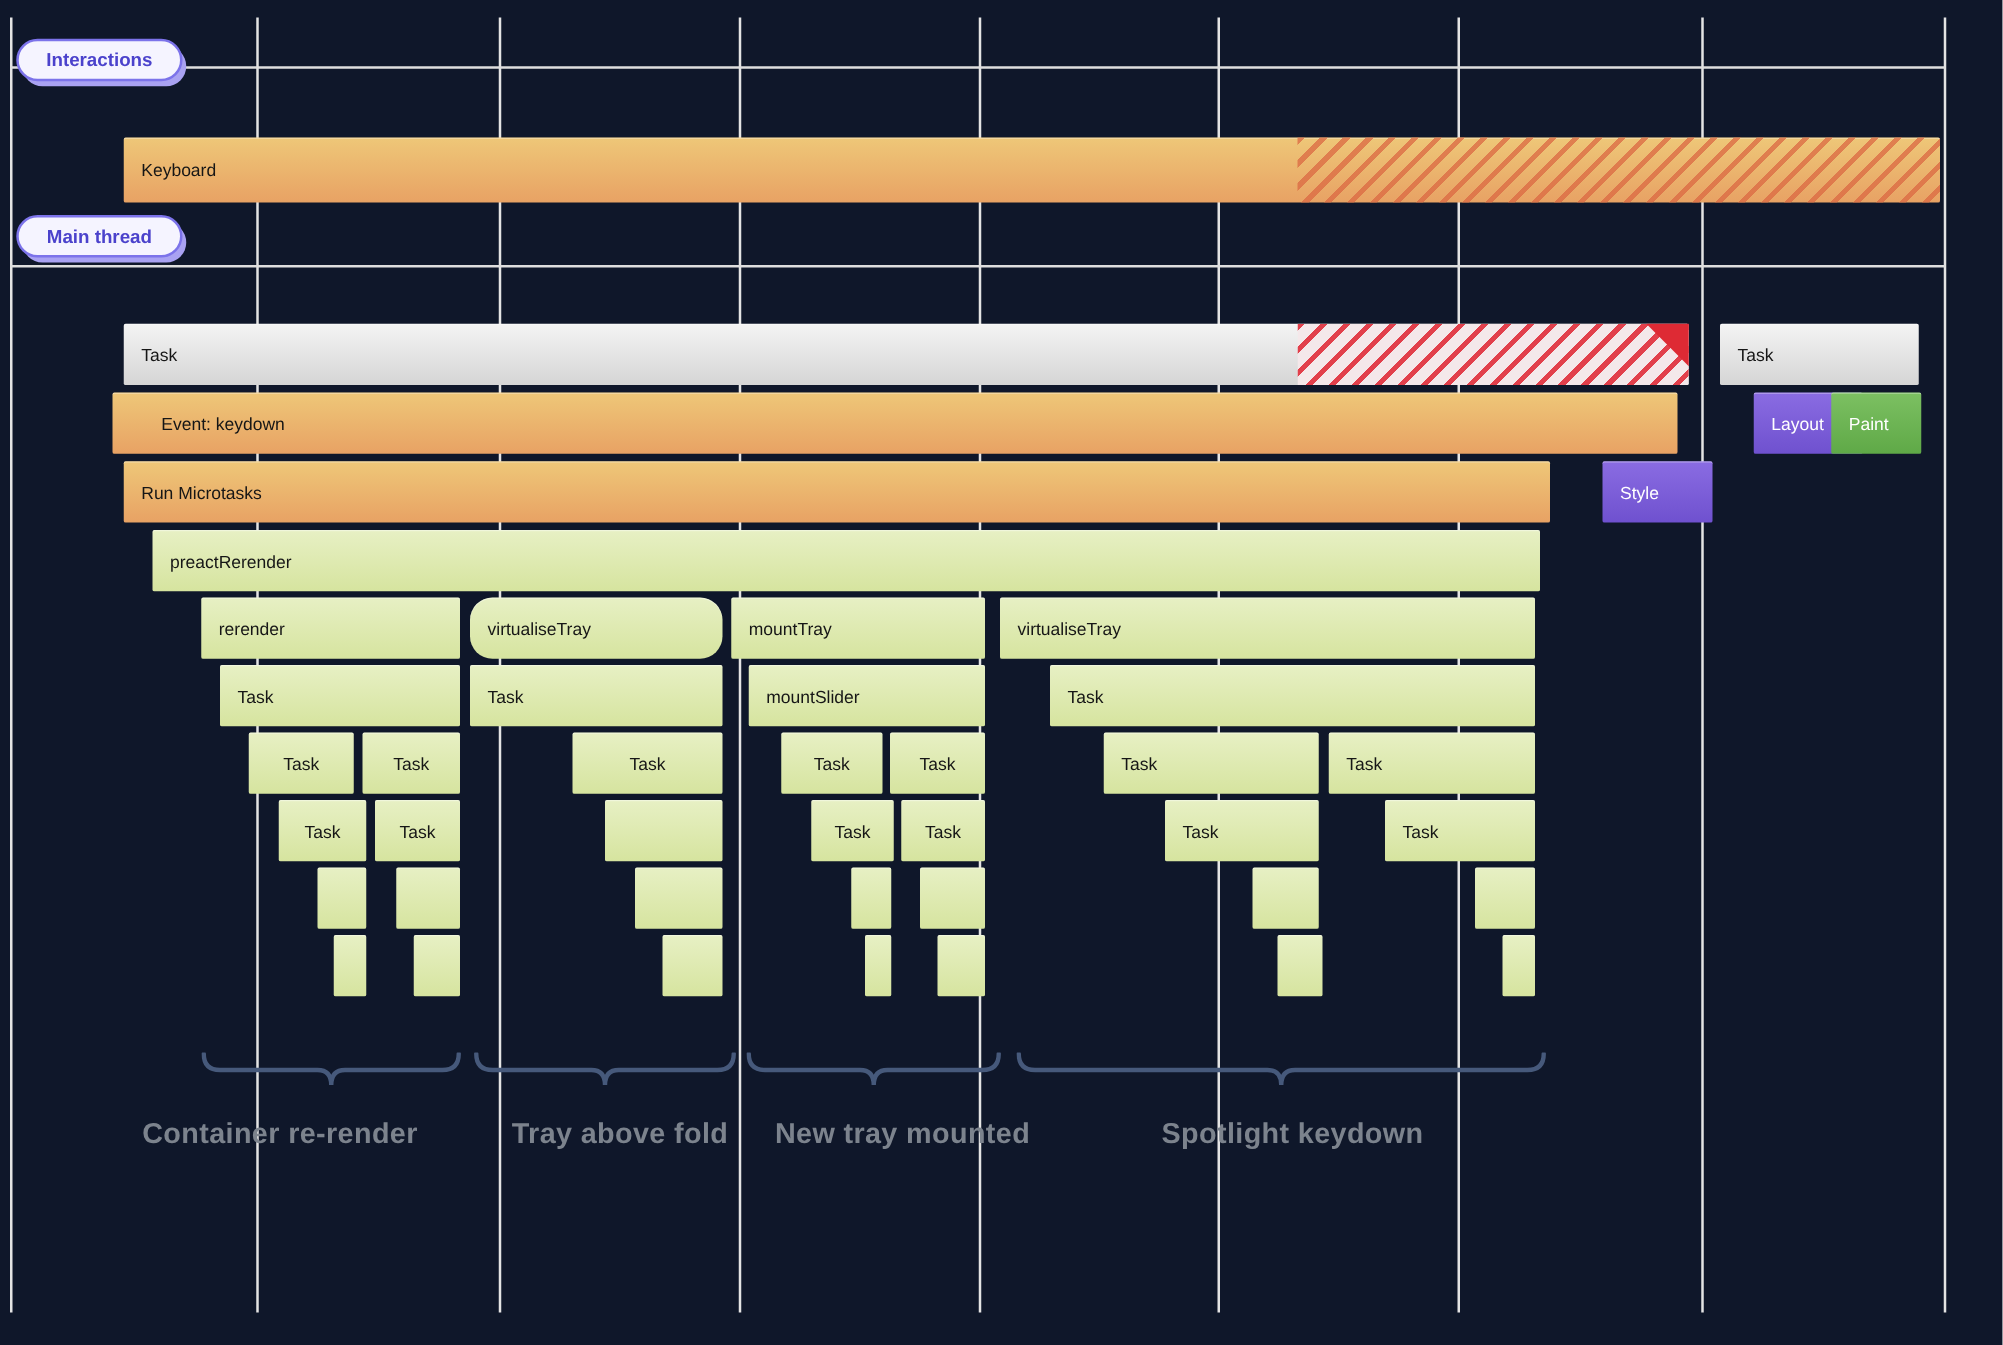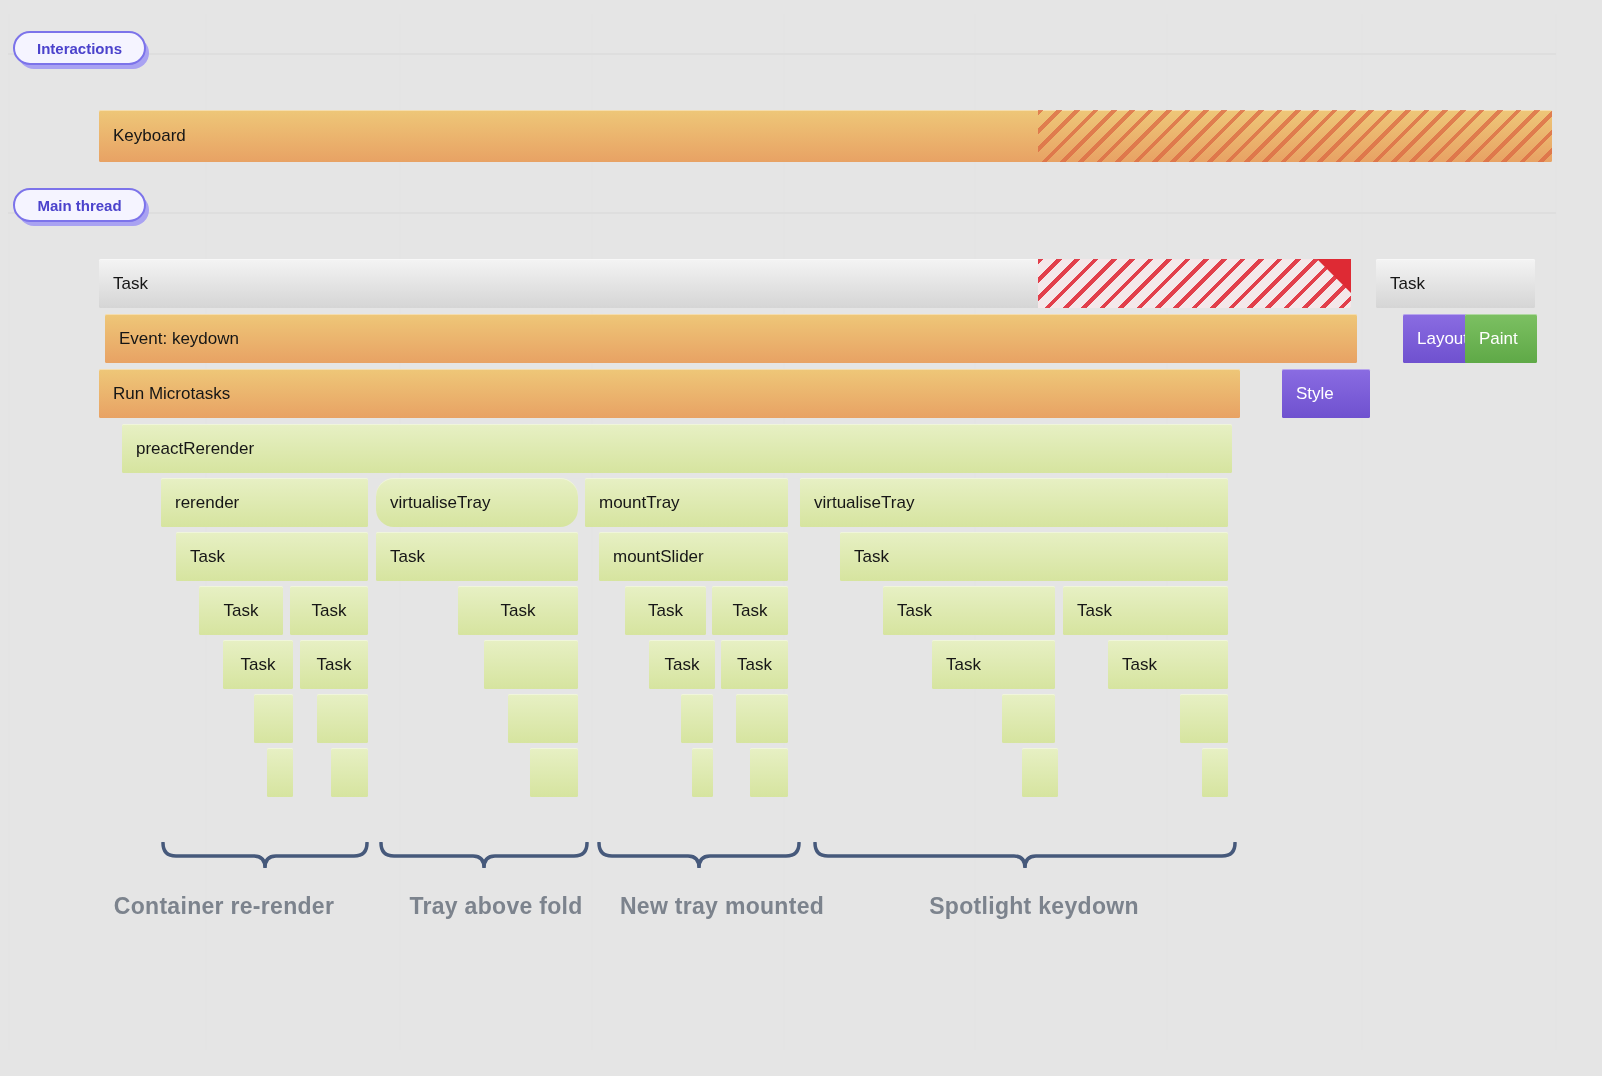--- a/index.html
+++ b/index.html
@@ -1,37 +1,37 @@
 <!DOCTYPE html>
 <html><head>
 <meta charset="utf-8">
 <style>
   html,body{margin:0;padding:0;background:#ffffff;}
   #stage{
     position:relative;
     width:1602px;height:1076px;
-    background:#e5e5e5;
+    background:#0f172a;
     font-family:"Liberation Sans", sans-serif;
     overflow:hidden;
   }
   .vline{position:absolute;width:2px;background:#e4e4e4;}
   .hline{position:absolute;height:2px;background:#dedede;}
   .pill{
     position:absolute;left:13px;width:133px;height:34px;
     border:2.5px solid #7c73ea;border-radius:18px;
     background:#f5f4ff;color:#4b42cc;
     font-size:15px;font-weight:bold;
     display:flex;align-items:center;justify-content:center;
     box-shadow:4px 5px 0 -1px #a9a2f2;
     z-index:5;box-sizing:border-box;
   }
   .bar{
     position:absolute;
     display:flex;align-items:center;
-    font-size:17px;font-weight:500;color:#161616;
+    font-size:14px;font-weight:500;color:#161616;
     border-radius:1.5px;
     box-shadow:inset 0 1px 0 rgba(255,255,255,.4);
     box-sizing:border-box;
     z-index:2;
   }
   .bar .lbl{position:relative;z-index:3;padding-left:14px;white-space:nowrap;}
   .bar.center{justify-content:center;}
   .bar.center .lbl{padding-left:0;}
   .bar.orange{background:linear-gradient(180deg,#eec778 0%,#e8a264 100%);}
   .bar.gray{background:linear-gradient(180deg,#f4f4f4 0%,#d5d5d5 100%);}
@@ -69,37 +69,37 @@
       <div class="vline" style="left: 974px; top: 14px; height: 1036px;"></div>
       <div class="vline" style="left: 1166px; top: 14px; height: 1036px;"></div>
       <div class="vline" style="left: 1361px; top: 14px; height: 1036px;"></div>
       <div class="vline" style="left: 1555px; top: 14px; height: 1036px;"></div>
       <div class="hline" style="top: 53px; left: 8px; width: 1548px;"></div>
       <div class="hline" style="top: 212px; left: 8px; width: 1548px;"></div>
     </div>
   <div class="pill" style="top:31px;">
     <span>Interactions</span>
   </div>
-  <div class="pill" style="top:188px;text-align:center;">
+  <div class="pill" style="top:172px;text-align:center;">
     <span>Main thread</span>
   </div>
   <div id="bars-layer">
       <div class="bar orange" style="left: 99px; top: 110px; width: 1453px; height: 52px;">
         <span class="lbl">Keyboard</span>
         <div class="hatch orange-hatch" style="left: 939px; width: 514px;"></div>
       </div>
       <div class="bar gray" style="left: 99px; top: 259px; width: 1252px; height: 49px;">
         <span class="lbl">Task</span>
         <div class="hatch red-hatch" style="left: 939px; width: 313px;"></div>
         <div class="corner-tri"></div>
       </div>
       <div class="bar gray" style="left: 1376px; top: 259px; width: 159px; height: 49px;">
         <span class="lbl">Task</span>
       </div>
-      <div class="bar orange" style="left: 105px; top: 314px; width: 1252px; height: 49px;">
+      <div class="bar orange" style="left: 90px; top: 314px; width: 1252px; height: 49px; padding-left: 25px;">
         <span class="lbl">Event: keydown</span>
       </div>
       <div class="bar purple" style="left: 1371px; top: 314px; width: 87px; height: 49px;">
         <span class="lbl">Layout</span>
       </div>
       <div class="bar green" style="left: 1465px; top: 314px; width: 72px; height: 49px;">
         <span class="lbl">Paint</span>
       </div>
       <div class="bar orange" style="left: 99px; top: 369px; width: 1141px; height: 49px;">
         <span class="lbl">Run Microtasks</span>

